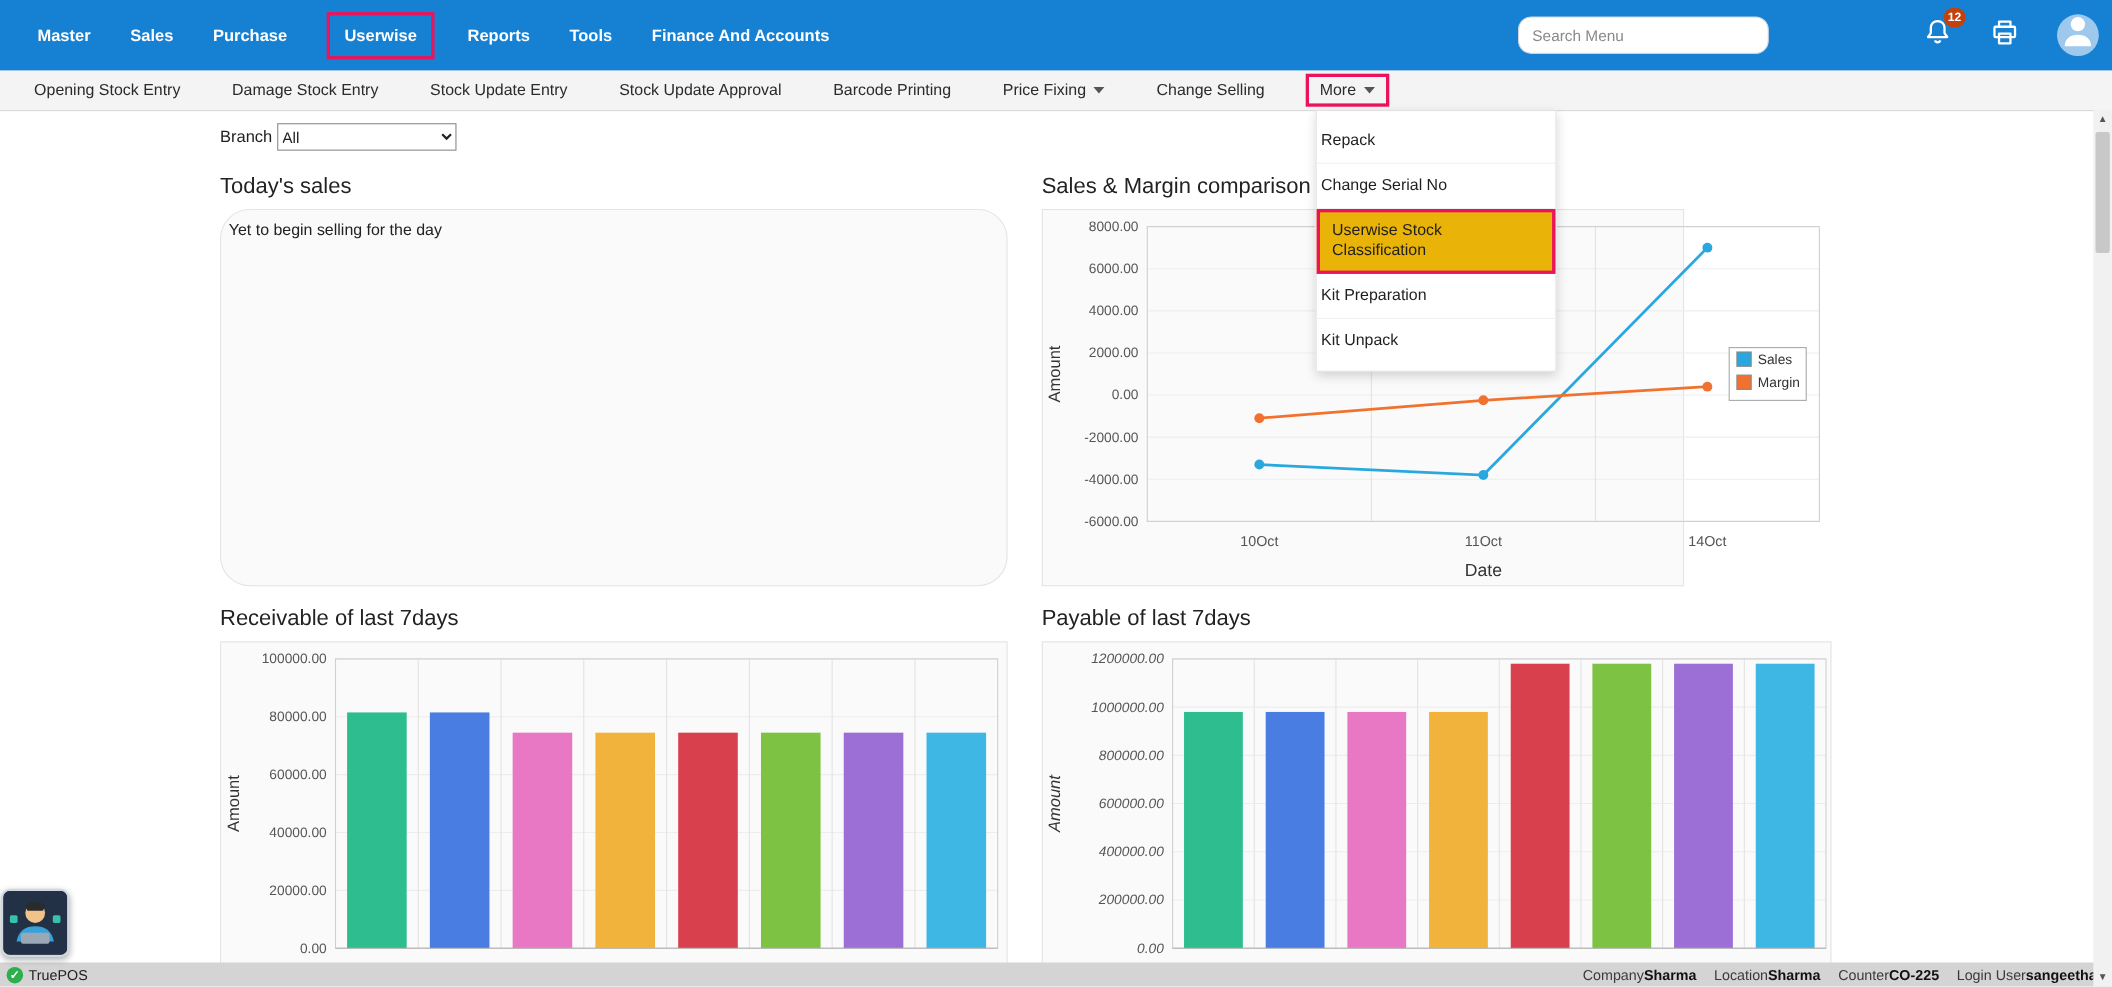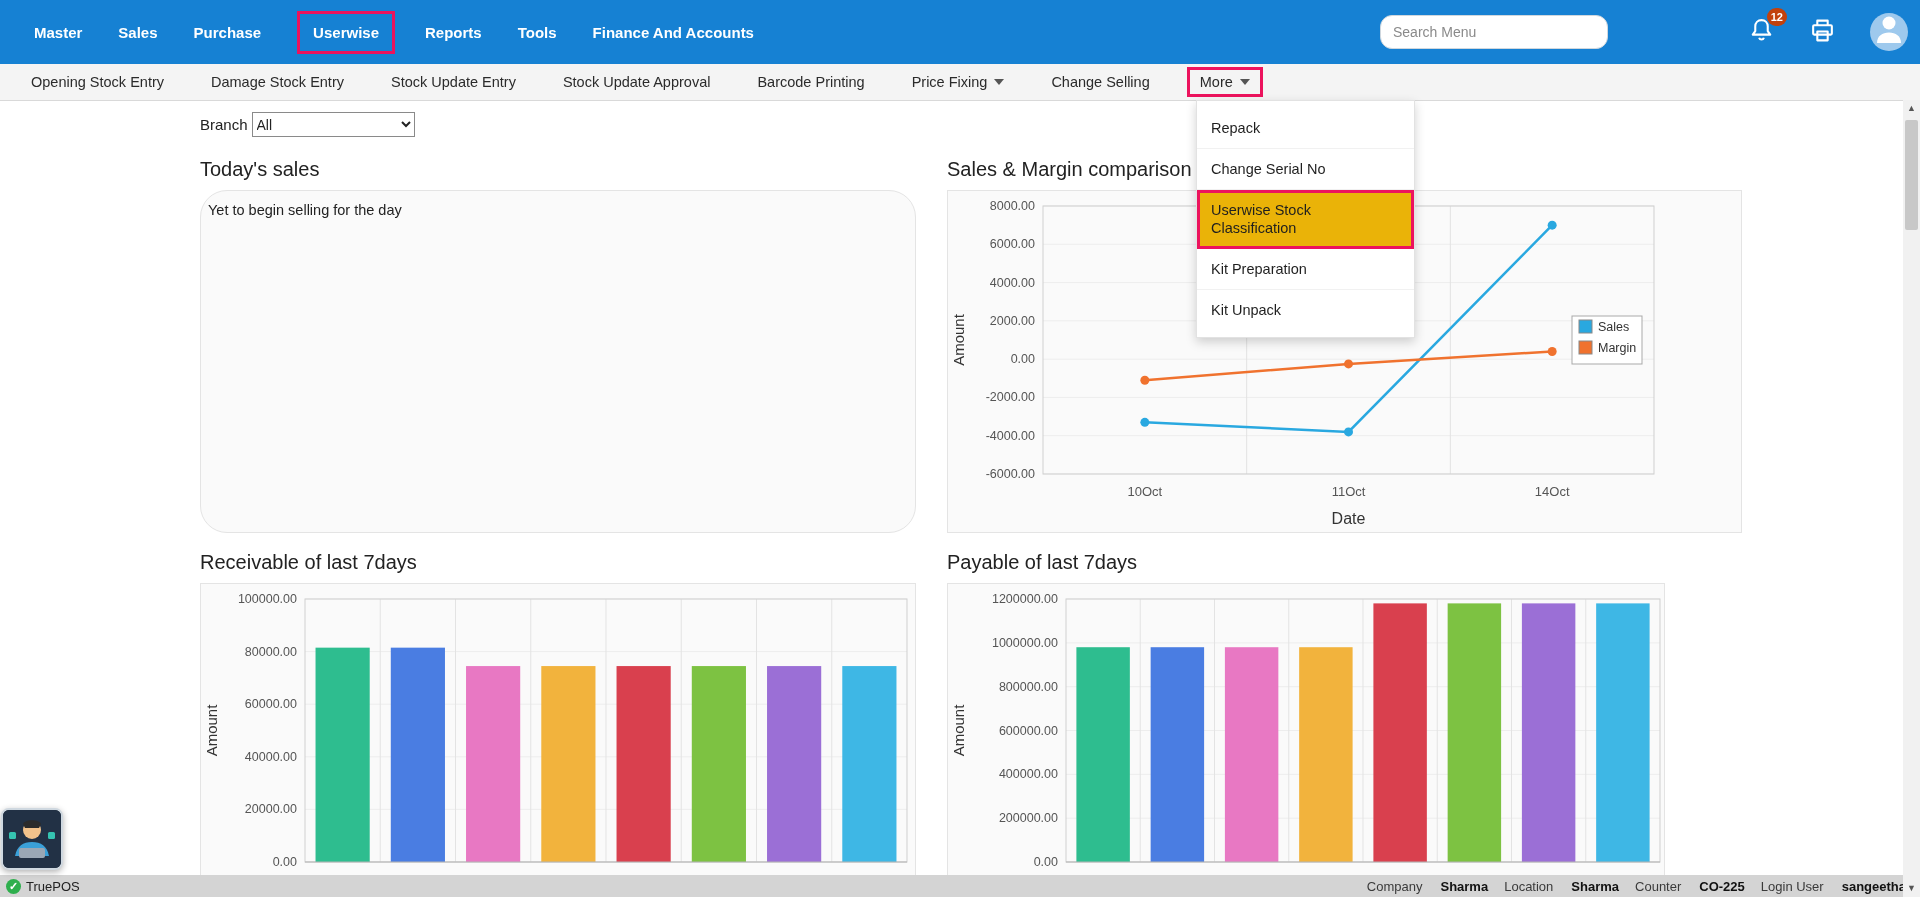--- a/index.html
+++ b/index.html
@@ -63,21 +63,21 @@
     display:inline-block;
   }
 
   
   .dropdown {
     position:absolute; top:100px; left:1196px; width:219px; background:#fff;
     border:1px solid #e2e2e2; box-shadow:0 4px 10px rgba(0,0,0,0.18);
     z-index:50; padding:7px 0;
   }
   .dropdown-item {
-    padding:11px 14px; font-size:14.5px; color:#1f1f1f;
+    padding:11px 4px; font-size:14.5px; color:#1f1f1f;
     border-bottom:1px solid #f1f1f1; cursor:pointer; line-height:1.25;
   }
   .dropdown-item:last-child { border-bottom:none; }
   .dropdown-item.highlighted {
     background:#eab308; border:3px solid #ec135d; padding:8px 11px;
   }
 
   
   .branch-row {
     position:absolute; left:200px; top:112px; display:flex; align-items:center;
@@ -93,38 +93,38 @@
   .quadrant { position:absolute; z-index:5; }
   .chart-title { font-size:20px; color:#222; margin-bottom:9px; white-space:nowrap; }
   .panel {
     background:#fafafa; border:1px solid #e4e4e4;
   }
   .q-today   { left:200px; top:158px; }
   .q-sm      { left:947px; top:158px; }
   .q-recv    { left:200px; top:551px; }
   .q-pay     { left:947px; top:551px; }
   .panel-today { width:716px; height:343px; padding:11px 7px; font-size:14.5px; color:#222;border-radius:27px; }
-  .panel-sm    { width:795px; height:343px; }
+  .panel-sm    { width:584px; height:343px; }
   .panel-recv  { width:716px; height:312px; }
-  .panel-pay   { width:718px; height:312px; }
+  .panel-pay   { width:718px; height:312px;font-style:italic; }
 
   
   .statusbar {
     position:absolute; left:0; bottom:0; width:1920px; height:22px;
     background:#d4d4d4; display:flex; align-items:center;
     justify-content:space-between; padding:0 14px 0 6px; font-size:13px; z-index:45;
   }
   .brand-wrap { display:flex; align-items:center; gap:5px; }
   .check-icon {
     width:15px; height:15px; border-radius:50%; background:#2eaf4d; color:#fff;
     font-size:11px; font-weight:bold; display:flex; align-items:center; justify-content:center;
   }
   .brand-text { color:#222; }
   .sb-right { display:flex; align-items:center; }
-  .sb-pair { display:flex; gap:18px; margin-left:16px;align-items:center; }
+  .sb-pair { display:flex; gap:0; margin-left:16px;align-items:center; }
   .sb-label { color:#3a3a3a; }
   .sb-value { font-weight:bold; color:#111; }
 
   
   .float-avatar {
     position:absolute; left:1px; top:808px; width:62px; height:62px;
     border-radius:8px; background:#202c3a; border:2px solid #cfd8e0;
     box-shadow:0 2px 6px rgba(0,0,0,0.3); z-index:55; overflow:hidden; cursor:pointer;
   }
 

